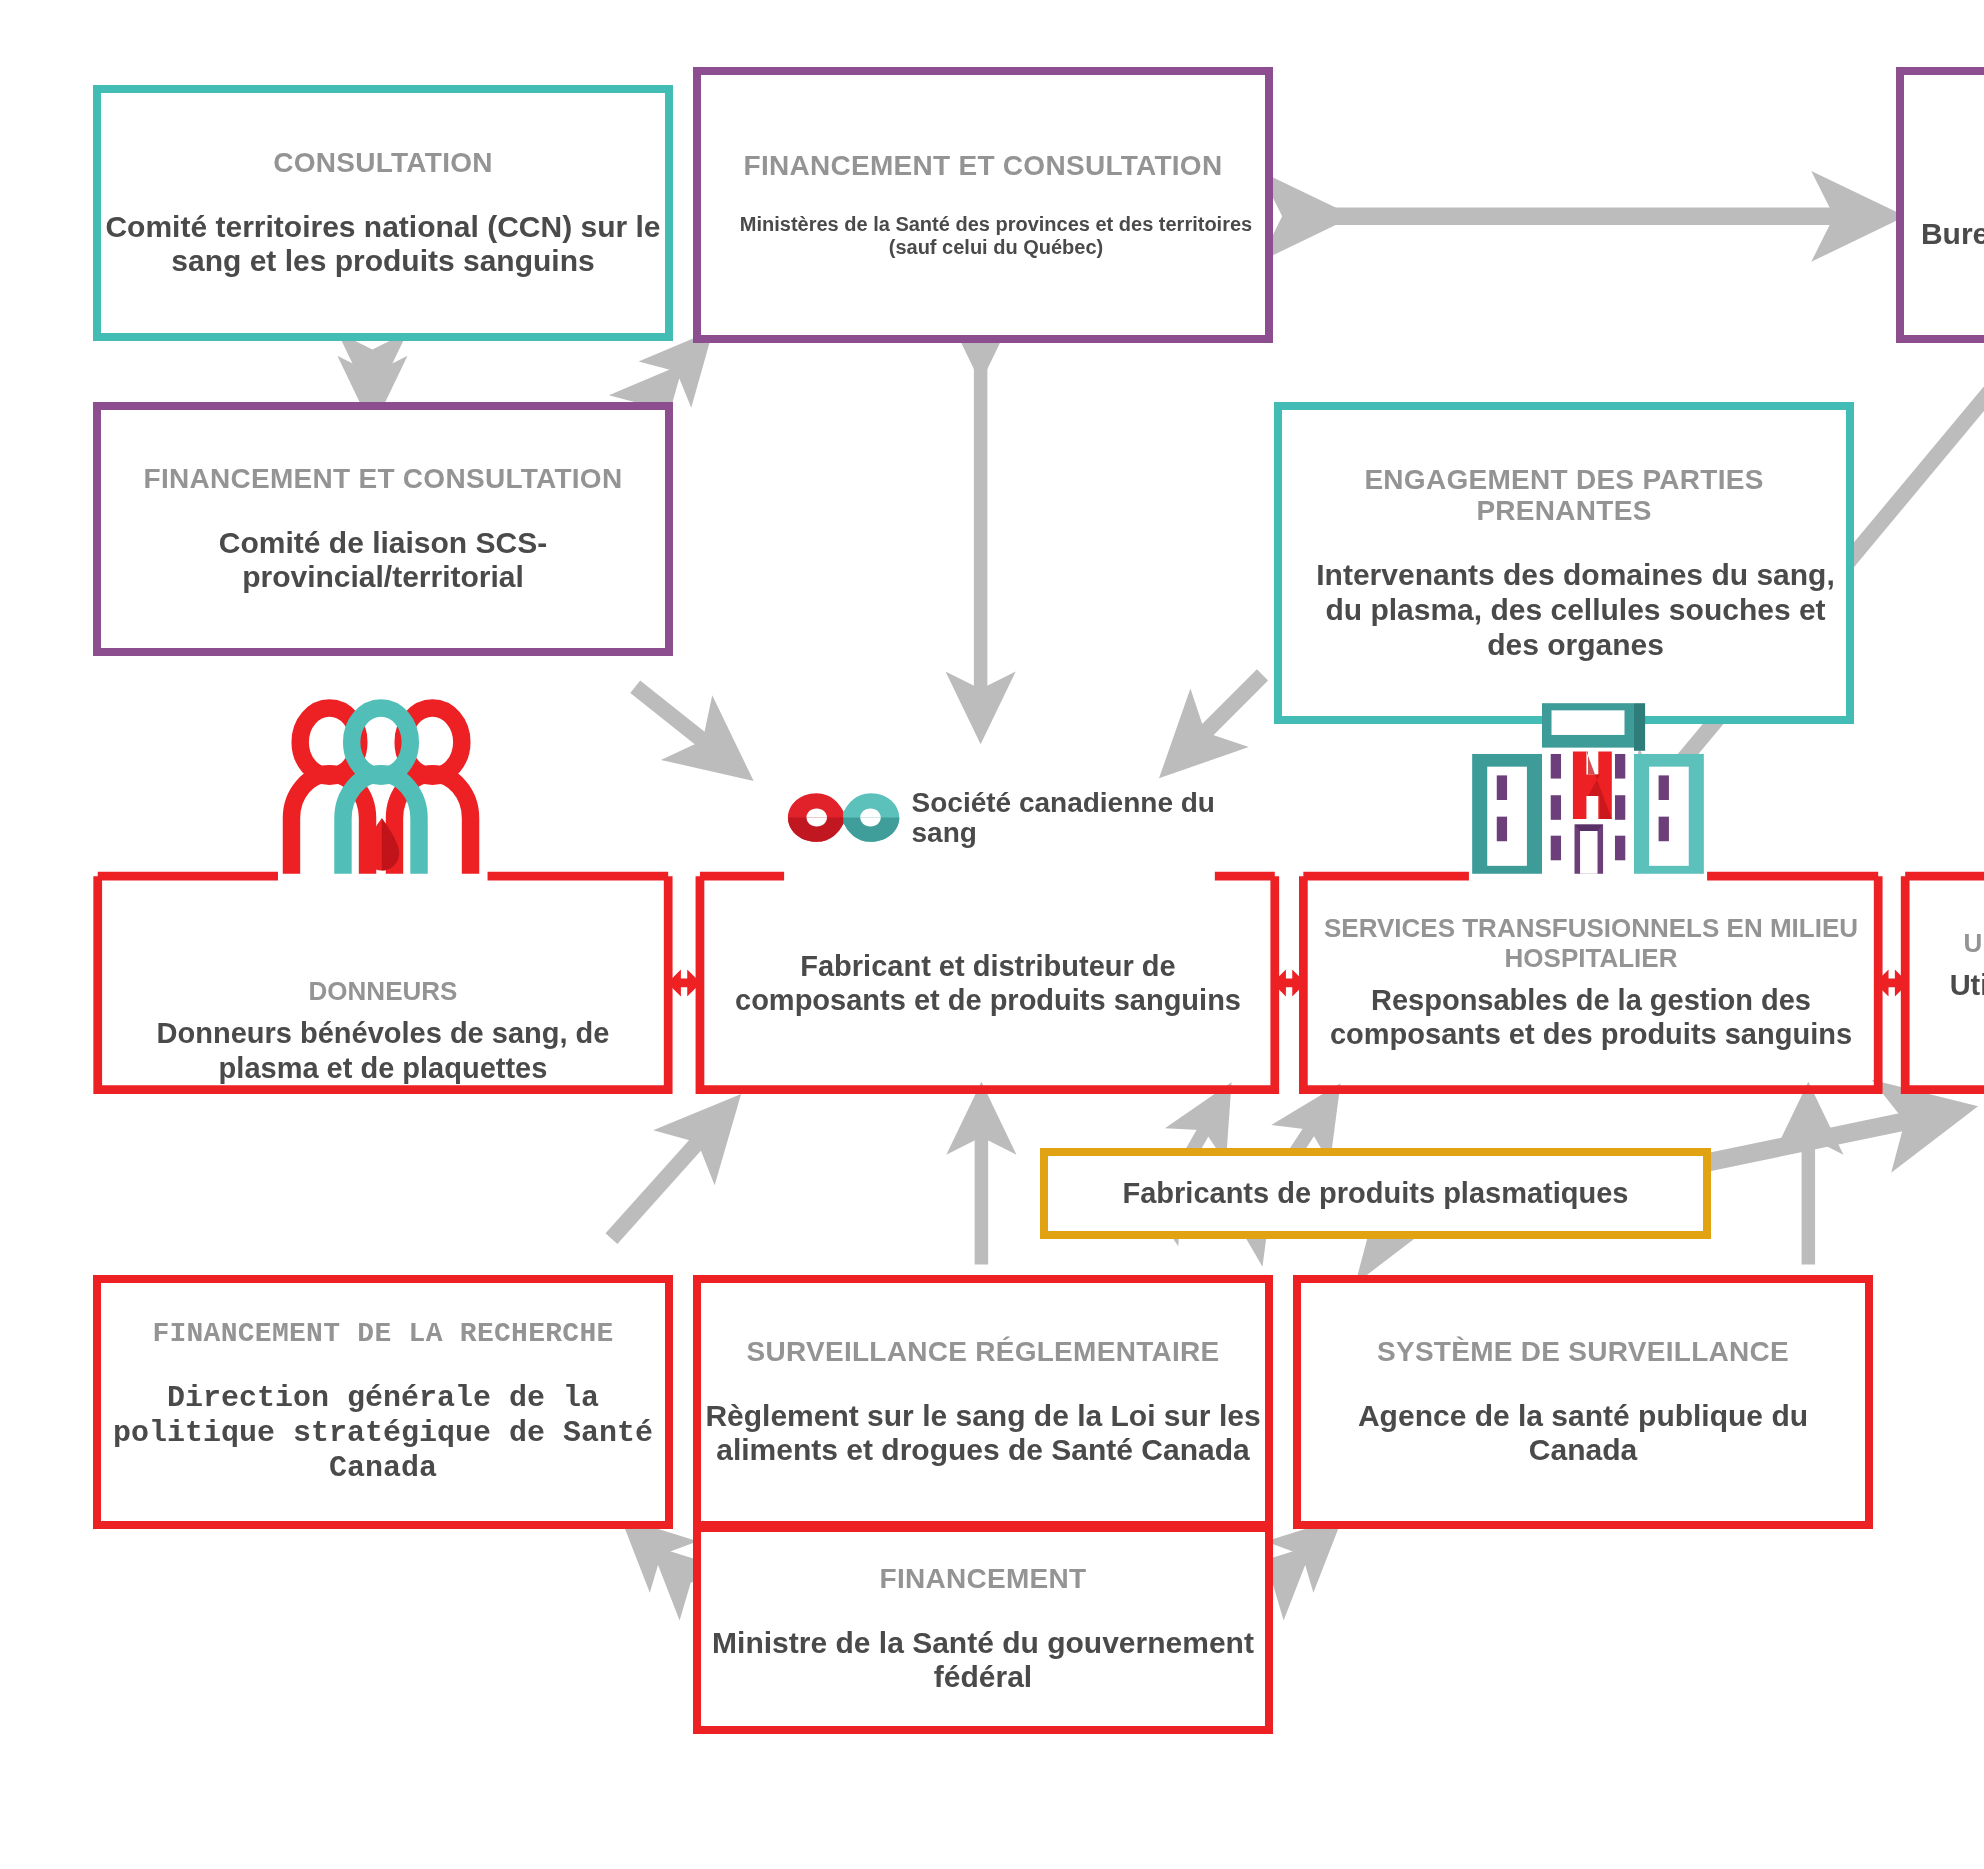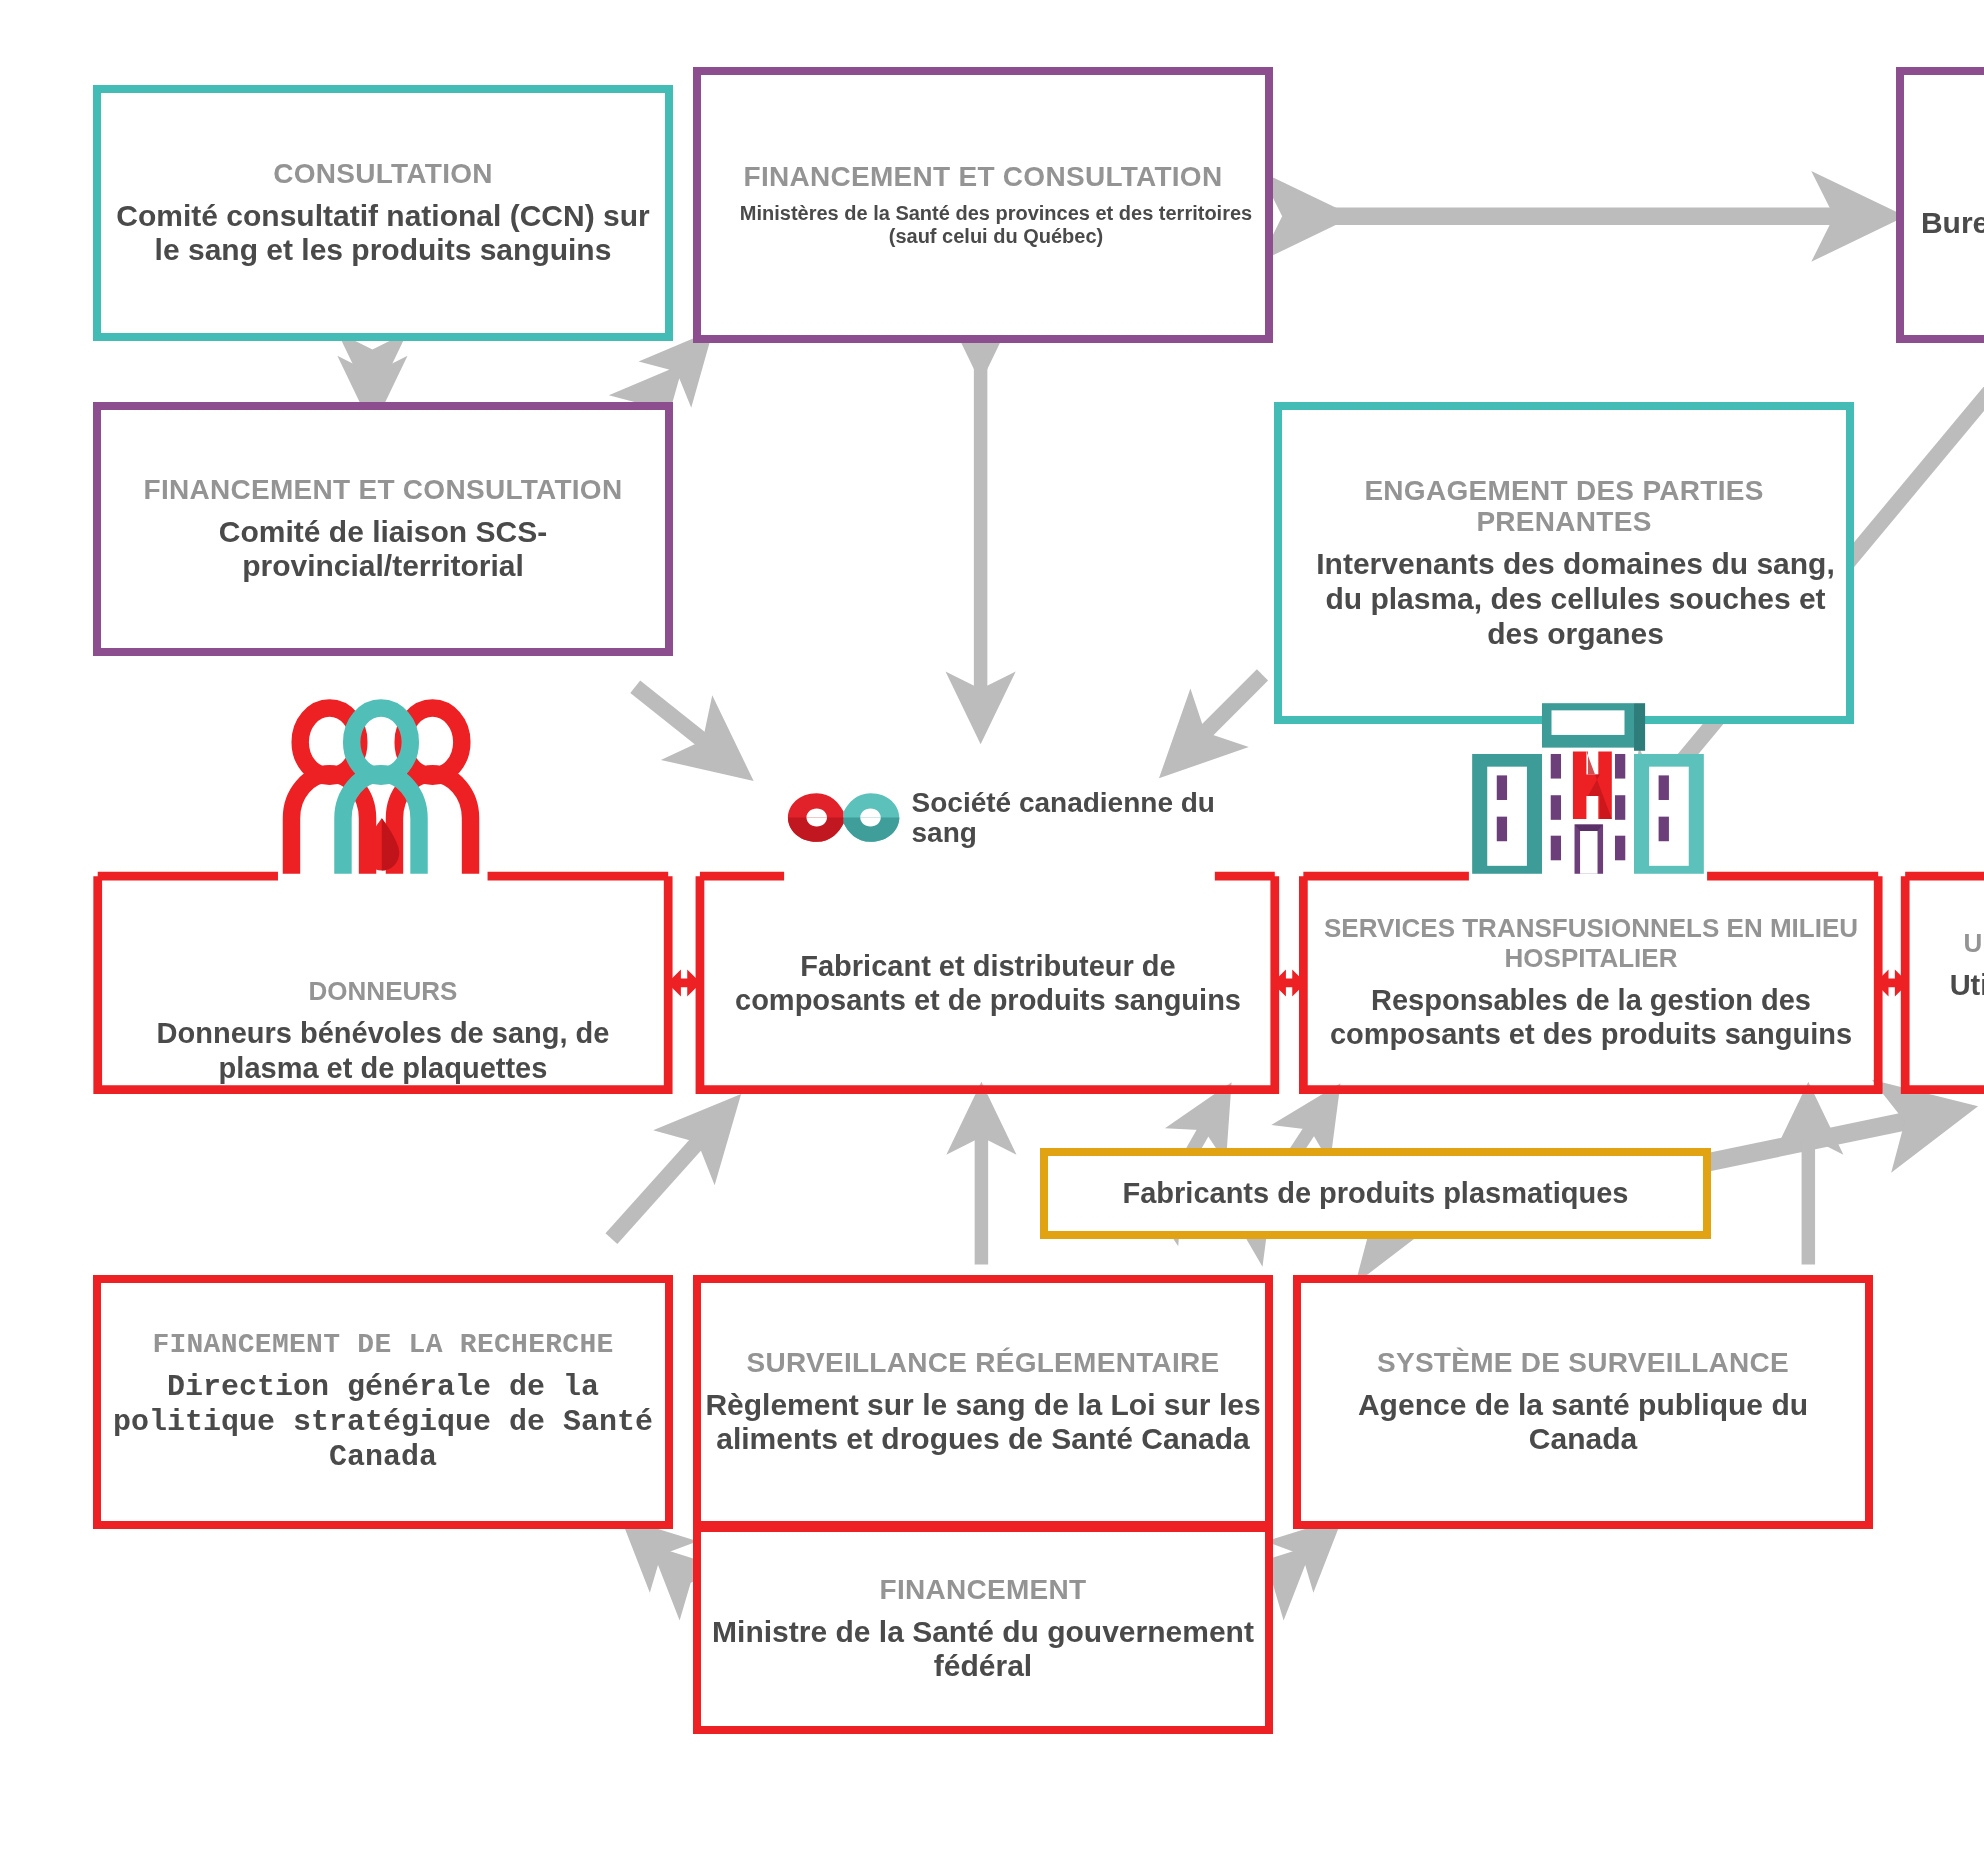--- a/index.html
+++ b/index.html
@@ -3,21 +3,21 @@
 <meta charset="utf-8">
 <style>
   html,body{margin:0;padding:0;background:#ffffff;}
   body{font-family:"Liberation Sans","DejaVu Sans",sans-serif;}
   #stage{position:relative;width:3176px;height:1869px;background:#fff;overflow:hidden;}
   svg.layer{position:absolute;left:0;top:0;width:3176px;height:1869px;pointer-events:none;}
 
   
   .box{position:absolute;box-sizing:border-box;background:#fff;
        display:flex;flex-direction:column;align-items:center;justify-content:center;
-       text-align:center;}
+       text-align:center;gap:11px;}
   .box .kicker{color:#949494;font-weight:700;letter-spacing:.01em;line-height:1.12;
        text-transform:uppercase;}
   .box .body{color:#4a4a4a;font-weight:700;line-height:1.16;}
 
   .b-teal{border:8.7px solid #44bcb6;}
   .b-purple{border:8.7px solid #8c4e8e;}
   .b-red{border:8.7px solid #ed2024;}
   .b-gold{border:8.7px solid #e2a313;}
 
   
@@ -130,21 +130,21 @@
 
       <path d="M4555,3185 L4555,2810" stroke-width="34"></path>
 
       <path d="M2472,4010 L2472,3890" stroke-width="34"></path>
     </g>
   </svg>
 
   <div class="box b-teal" id="box-ccn">
     <div class="kicker">CONSULTATION</div>
     <div class="kickerpad"></div>
-    <div class="body">Comité consultatif national (CCN) sur le sang et les produits sanguins</div>
+    <div class="body">Comité territoires national (CCN) sur le sang et les produits sanguins</div>
   </div>
 
   <div class="box b-purple" id="box-ministeres">
     <div class="kicker">FINANCEMENT ET CONSULTATION</div>
     <div class="kickerpad"></div>
     <div class="body">Ministères de la Santé des provinces et des territoires (sauf celui du Québec)</div>
   </div>
 
   <div class="box b-purple" id="box-bpcs">
     <div class="kicker">GESTION DES PRODUITS ET FORMATION</div>

